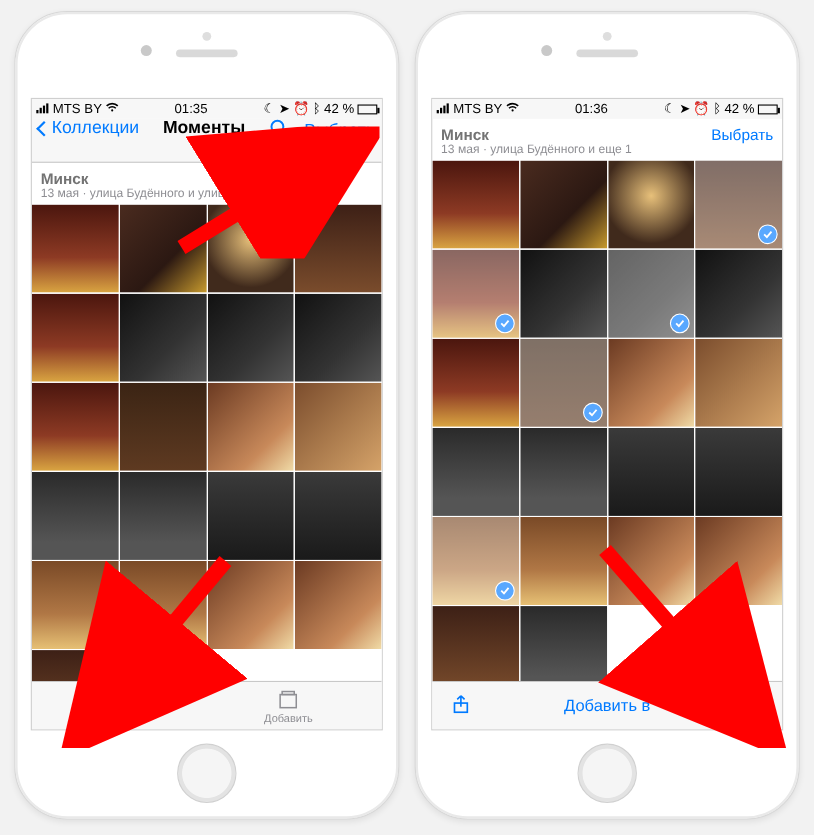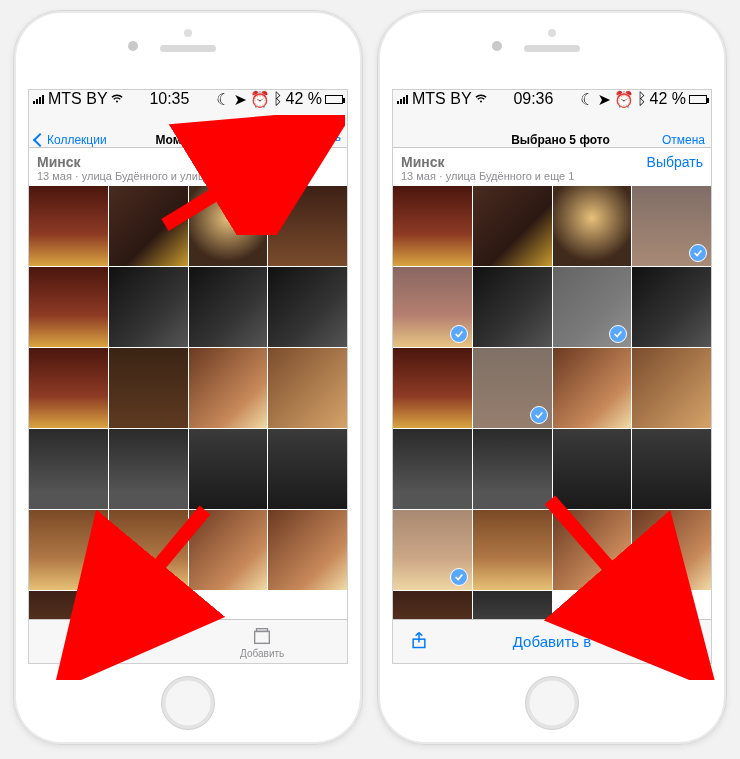--- a/index.html
+++ b/index.html
@@ -35,36 +35,36 @@
   .screen {
     width: 100%; height: 100%;
     background: #fff;
     border: 1px solid #cfcfcf;
     position: relative;
     overflow: hidden;
     display: flex; flex-direction: column;
   }
 
   .status {
-    height: 18px; font-size: 16px; color:#000;
+    height: 18px; font-size: 12px; color:#000;
     display:flex; align-items:center; justify-content:space-between;
     padding: 0 4px; background:#f7f7f7;
   }
   .status .left, .status .right { display:flex; align-items:center; gap:3px; }
   .bars span { display:inline-block; width:2px; background:#000; margin-right:1px; }
   .bars span:nth-child(1){height:3px} .bars span:nth-child(2){height:5px}
   .bars span:nth-child(3){height:7px} .bars span:nth-child(4){height:9px}
   .battery { width:18px; height:9px; border:1px solid #000; position:relative; }
   .battery::after{content:"";position:absolute;right:-3px;top:2px;width:2px;height:5px;background:#000;}
   .battery .fill{height:100%; width:42%; background:#000;}
 
   .nav {
     background:#f7f7f7; border-bottom:1px solid #c8c8c8;
-    height:40px; display:flex; align-items:flex-end; justify-content:space-between;
-    padding:0 6px; font-size:12px;
+    height:40px; display:flex; align-items:flex-start; justify-content:space-between;
+    padding:0 6px; font-size:16px;
   }
   .nav .back { color:#007aff; display:flex; align-items:center; gap:2px; }
   .nav .title { font-weight:700; }
   .nav .right { display:flex; align-items:center; gap:14px; color:#007aff; }
   .chevron { width:10px; height:10px; border-left:2px solid #007aff; border-bottom:2px solid #007aff;
     transform:rotate(45deg); }
 
   .section-hdr {
     padding:6px 8px 4px 8px; display:flex; justify-content:space-between; align-items:flex-start;
     font-size:12px;
@@ -120,21 +120,21 @@
       <div class="status">
         <div class="left">
           <span class="bars"><span></span><span></span><span></span><span></span></span>
           <span>MTS BY</span>
           <span>
             <svg viewBox="0 0 16 12" width="12" height="10">
                 <path fill="#000" d="M8 10.5a1.3 1.3 0 100-2.6 1.3 1.3 0 000 2.6zM3 5.8a7 7 0 0110 0l-1.3 1.3a5.2 5.2 0 00-7.4 0zM.5 3a10.6 10.6 0 0115 0L14 4.4a8.7 8.7 0 00-12 0z"></path>
               </svg>
           </span>
         </div>
-        <span>10:35</span>
+        <span>01:35</span>
         <div class="right">
           <span>☾</span>
           <span>➤</span>
           <span>⏰</span>
           <span>ᛒ</span>
           <span>42 %</span>
           <span class="battery"><span class="fill"></span></span>
         </div>
       </div>
 
@@ -257,38 +257,31 @@
       <div class="status">
         <div class="left">
           <span class="bars"><span></span><span></span><span></span><span></span></span>
           <span>MTS BY</span>
           <span>
             <svg viewBox="0 0 16 12" width="12" height="10">
                 <path fill="#000" d="M8 10.5a1.3 1.3 0 100-2.6 1.3 1.3 0 000 2.6zM3 5.8a7 7 0 0110 0l-1.3 1.3a5.2 5.2 0 00-7.4 0zM.5 3a10.6 10.6 0 0115 0L14 4.4a8.7 8.7 0 00-12 0z"></path>
               </svg>
           </span>
         </div>
-        <span>09:36</span>
+        <span>01:36</span>
         <div class="right">
           <span>☾</span>
           <span>➤</span>
           <span>⏰</span>
           <span>ᛒ</span>
           <span>42 %</span>
           <span class="battery"><span class="fill"></span></span>
         </div>
       </div>
 
-      <div class="nav">
-        <div style="width:60px"></div>
-        <div class="title">Выбрано 5 фото</div>
-        <div class="right">
-          <span>Отмена</span>
-        </div>
-      </div>
 
       <div class="section-hdr">
         <div>
           <div class="loc">Минск</div>
           <div class="sub">13 мая · улица Будённого и еще 1</div>
         </div>
         <span class="sel">Выбрать</span>
       </div>
 
       <div class="grid">

